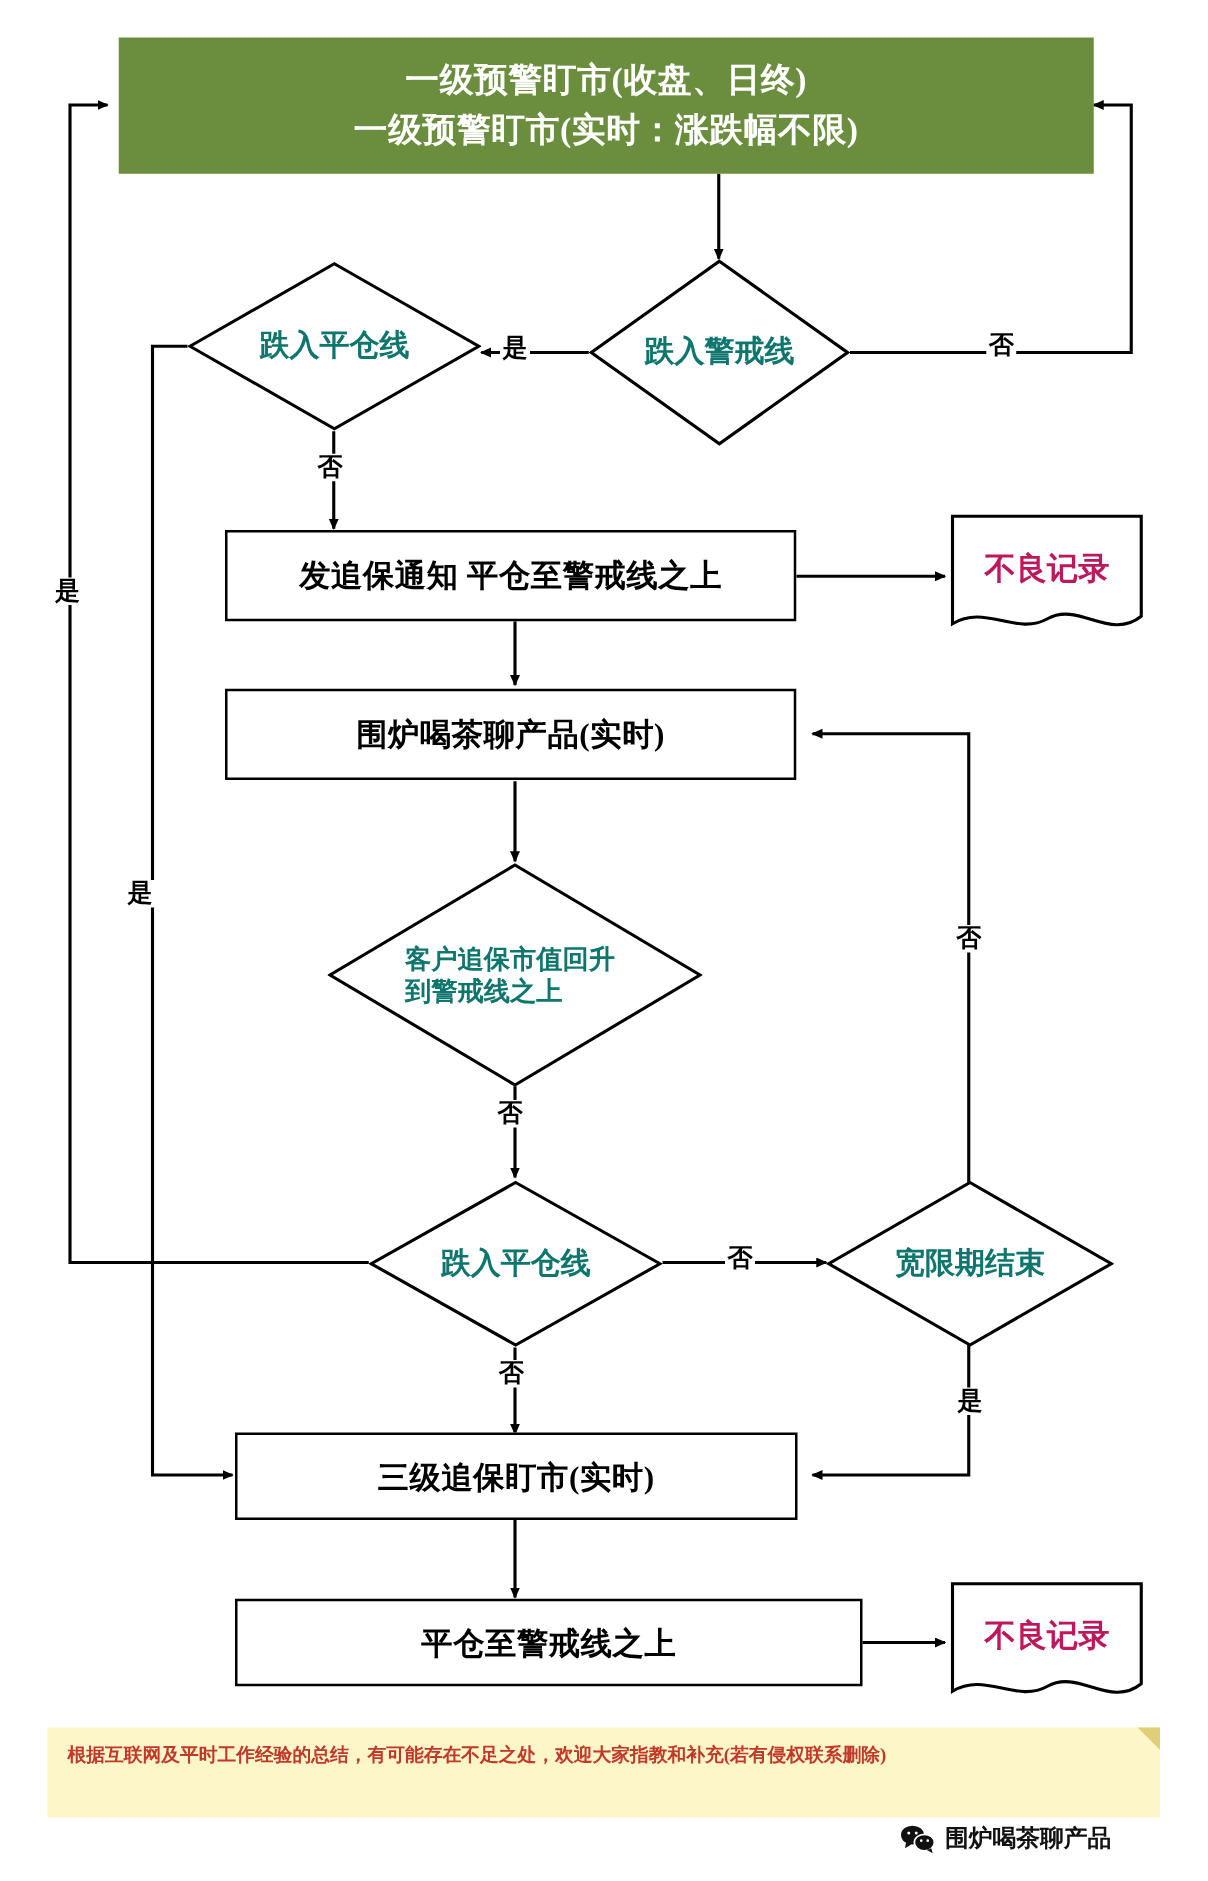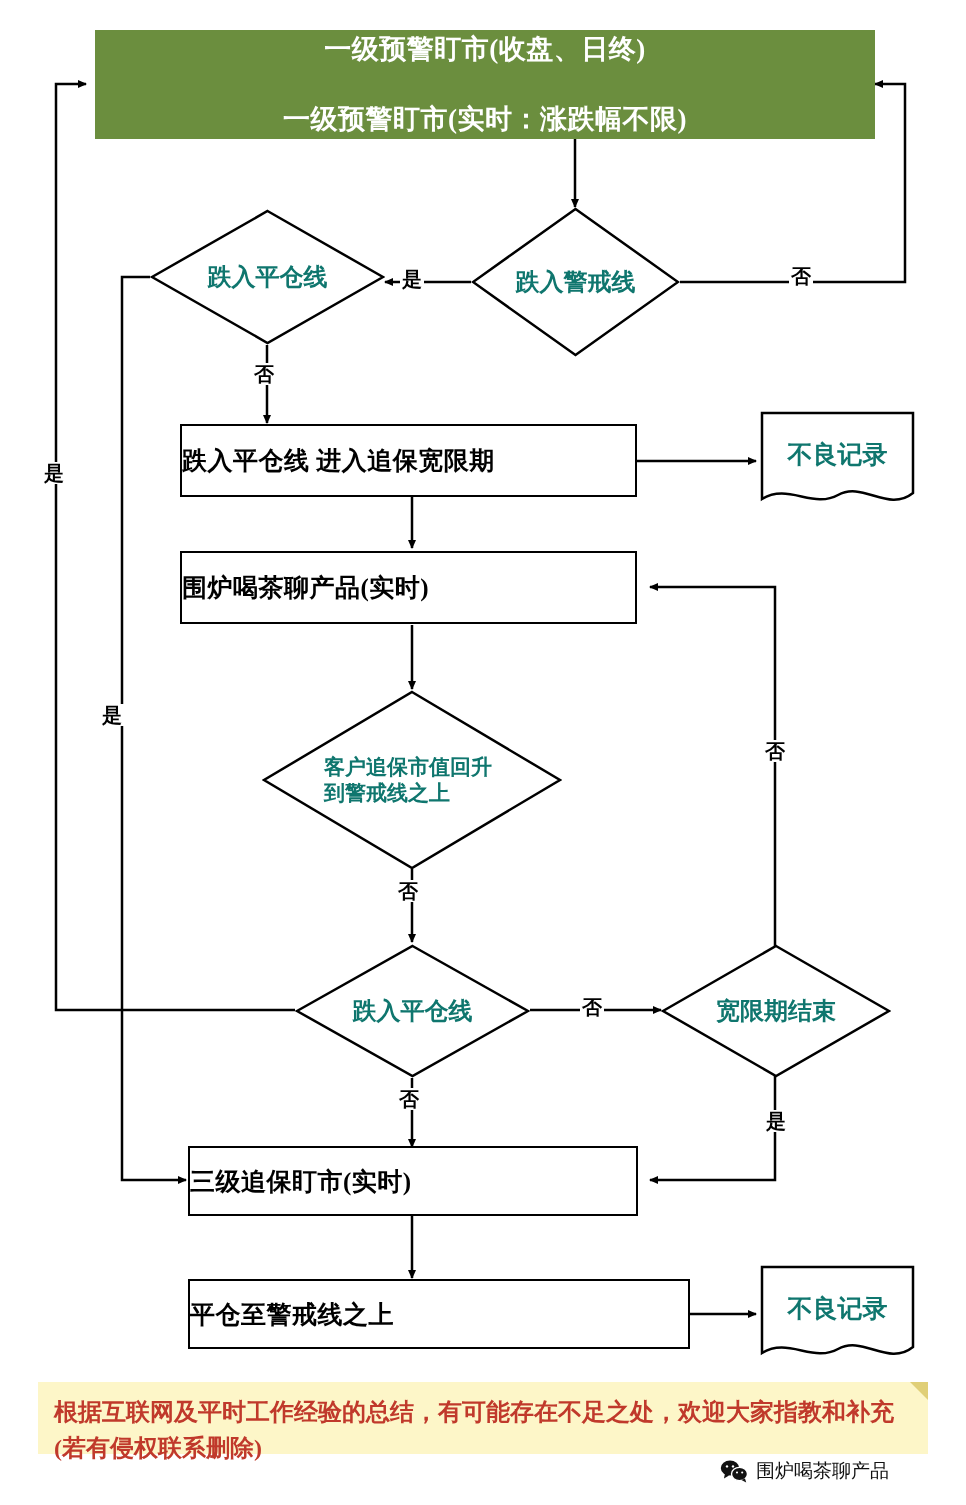--- a/index.html
+++ b/index.html
@@ -33,21 +33,20 @@
     justify-content: center;
     text-align: center;
     color: #000;
   }
   .box {
     border: 2px solid #000;
     background: #fff;
     font-size: 25px;
     font-weight: bold;
     letter-spacing: 0.5px;
-    justify-content: space-between;
   }
   .header-box {
     background: #6b8e3e;
     border: none;
     color: #fff;
     font-size: 27px;
     font-weight: bold;
     line-height: 1.45;
     flex-direction: column;
   }
@@ -91,39 +90,39 @@
     position: absolute;
     left: 0;
     top: 0;
     width: 100%;
     height: 100%;
     display: flex;
     align-items: center;
     justify-content: center;
     font-size: 25px;
     font-weight: bold;
-    color: #0f766e;
+    color: #be185d;
     box-sizing: border-box;
     padding-bottom: 14px;
   }
   .edge-label {
     position: absolute;
     font-size: 20px;
     font-weight: bold;
     color: #000;
     background: #fff;
     padding: 0 2px;
     line-height: 1.1;
   }
   .note {
     position: absolute;
     box-sizing: border-box;
     background: #fdf6c8;
     color: #c0392b;
-    font-size: 24px;
+    font-size: 15px;
     font-weight: bold;
     line-height: 1.5;
     padding: 12px 16px 10px 16px;
     font-family: "Liberation Serif", "DejaVu Serif", serif;
   }
   .note-corner {
     position: absolute;
     right: 0;
     top: 0;
     width: 0;
@@ -206,21 +205,21 @@
   </div>
 
   <div class="diamond-wrap" style="left:150px; top:209px; width:235px; height:136px;">
     <svg width="235" height="136" viewBox="0 0 235 136">
       <polygon points="117.5,2 233,68 117.5,134 2,68" fill="#fff" stroke="#000" stroke-width="2.5"></polygon>
     </svg>
     <div class="diamond-label">跌入平仓线</div>
   </div>
 
   <div class="node box" style="left:180px; top:424px; width:457px; height:73px;">
-    <span>跌入平仓线 进入追保宽限期</span>
+    <span>发追保通知 平仓至警戒线之上</span>
   </div>
 
   <div class="doc-node" style="left:760px; top:411px; width:155px; height:100px;">
     <svg width="155" height="100" viewBox="0 0 155 100">
       <path d="M2,2 L153,2 L153,82 C128,102 103,70 78,84 C53,98 28,72 2,88 Z" fill="#fff" stroke="#000" stroke-width="2.5"></path>
     </svg>
     <div class="doc-label">不良记录</div>
   </div>
 
   <div class="node box" style="left:180px; top:551px; width:457px; height:73px;">
@@ -272,21 +271,21 @@
   <div class="edge-label" style="left:397px; top:1088px;">否</div>
   <div class="edge-label" style="left:42px; top:462px;">是</div>
   <div class="edge-label" style="left:763px; top:740px;">否</div>
   <div class="edge-label" style="left:764px; top:1110px;">是</div>
 
   <div class="note" style="left:38px; top:1382px; width:890px; height:72px;">
     <span class="note-corner"></span>
     <span>根据互联网及平时工作经验的总结，有可能存在不足之处，欢迎大家指教和补充(若有侵权联系删除)</span>
   </div>
 
-  <div class="footer" style="left:720px; top:1458px;">
+  <div class="footer" style="left:720px; top:1458px;font-weight:bold;">
     <span class="wechat-icon">
       <svg width="28" height="24" viewBox="0 0 28 24">
         <ellipse cx="10" cy="9" rx="9.2" ry="7.5" fill="#111"></ellipse>
         <polygon points="5,14 4,19.5 9,16.5" fill="#111"></polygon>
         <ellipse cx="19.5" cy="15" rx="8" ry="6.6" fill="#111" stroke="#fff" stroke-width="1.4"></ellipse>
         <polygon points="25,19.5 26.2,23.5 21.5,21" fill="#111"></polygon>
         <circle cx="7" cy="7.4" r="1.2" fill="#fff"></circle>
         <circle cx="13" cy="7.4" r="1.2" fill="#fff"></circle>
         <circle cx="17" cy="13.5" r="1.05" fill="#fff"></circle>
         <circle cx="22.2" cy="13.5" r="1.05" fill="#fff"></circle>

